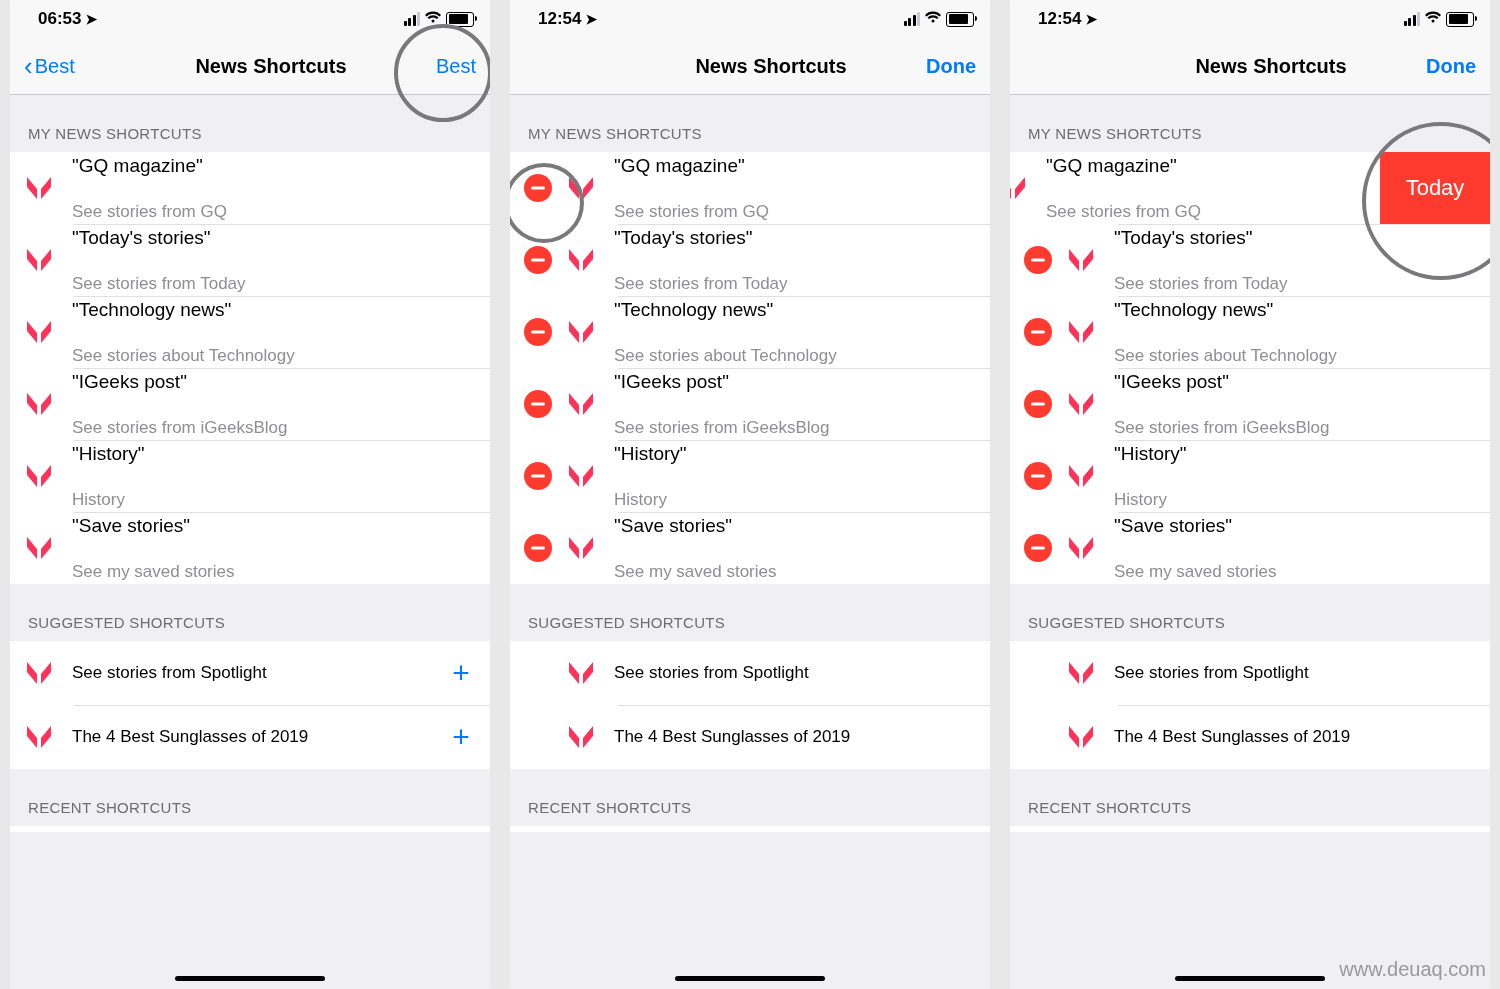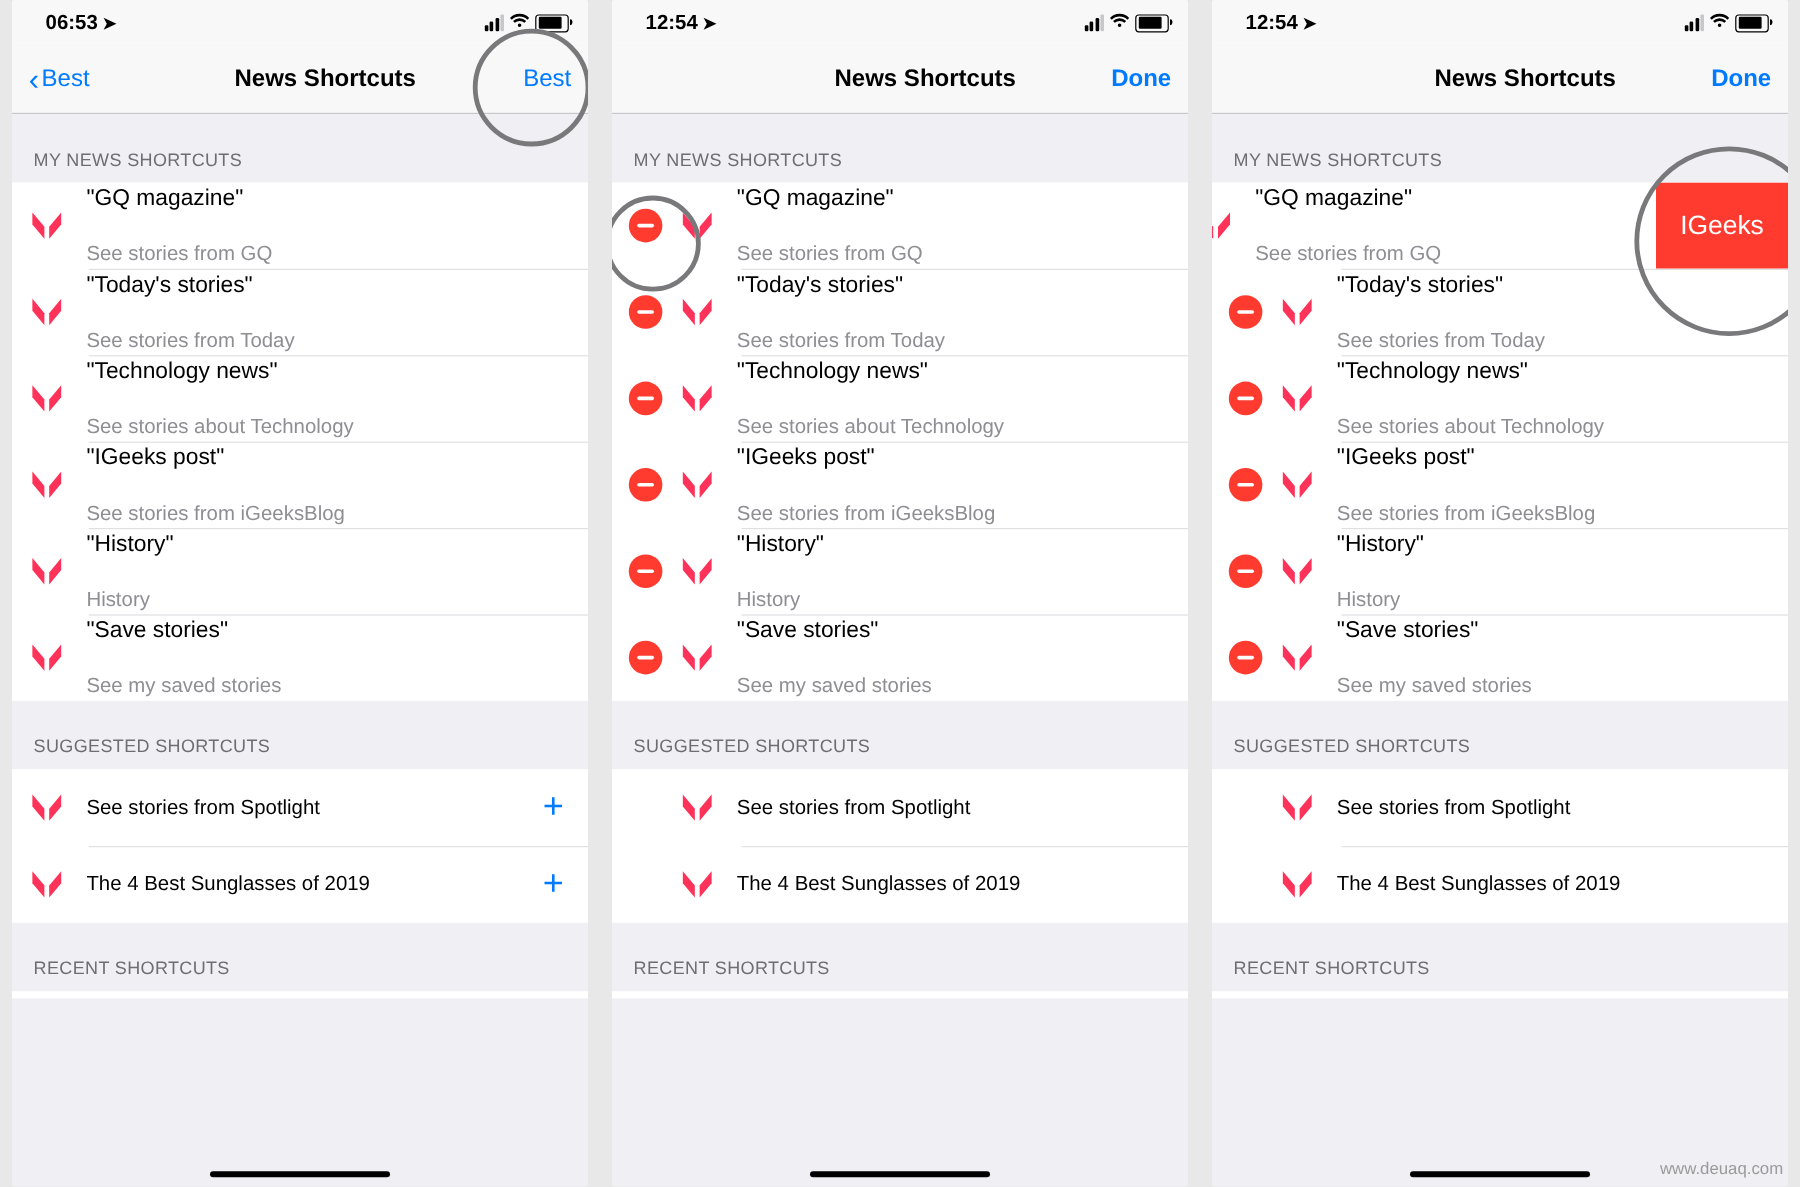--- a/index.html
+++ b/index.html
@@ -164,21 +164,21 @@
     position:absolute;
     border: 4px solid #79797b;
     border-radius:50%;
     pointer-events:none;
     z-index: 50;
   }
   .watermark {
     position:absolute;
     right:14px;
     bottom:8px;
-    font-size:14px;
+    font-size:20px;
     color:#9a9a9a;
     z-index:60;
   }
   
   .sig { display:inline-flex; align-items:flex-end; gap:1.5px; }
   .sig i { width:3px; background:#000; display:inline-block; border-radius:1px;}
   .sig i:nth-child(1){height:5px}
   .sig i:nth-child(2){height:8px}
   .sig i:nth-child(3){height:11px}
   .sig i:nth-child(4){height:14px; background:#c7c7cc;}
@@ -479,21 +479,21 @@
 
     <div class="row shifted" style="overflow:hidden;">
       <span class="news-icon"><svg viewBox="0 0 30 30">
             <path d="M3 4 L13 16 L13 26 L3 14 Z" fill="#ff3259"></path>
             <path d="M27 4 L17 16 L17 26 L27 14 Z" fill="#ff3259"></path>
           </svg></span>
       <div class="row-text">
           <div class="row-title">"GQ magazine"</div>
           <div class="row-sub">See stories from GQ</div>
         </div>
-      <div class="delete-btn">IGeeks</div>
+      <div class="delete-btn">Today</div>
     </div>
     <div class="row">
       <span class="minus-btn"></span>
       <span class="news-icon"><svg viewBox="0 0 30 30">
             <path d="M3 4 L13 16 L13 26 L3 14 Z" fill="#ff3259"></path>
             <path d="M27 4 L17 16 L17 26 L27 14 Z" fill="#ff3259"></path>
           </svg></span>
       <div class="row-text">
           <div class="row-title">"Today's stories"</div>
           <div class="row-sub">See stories from Today</div>

